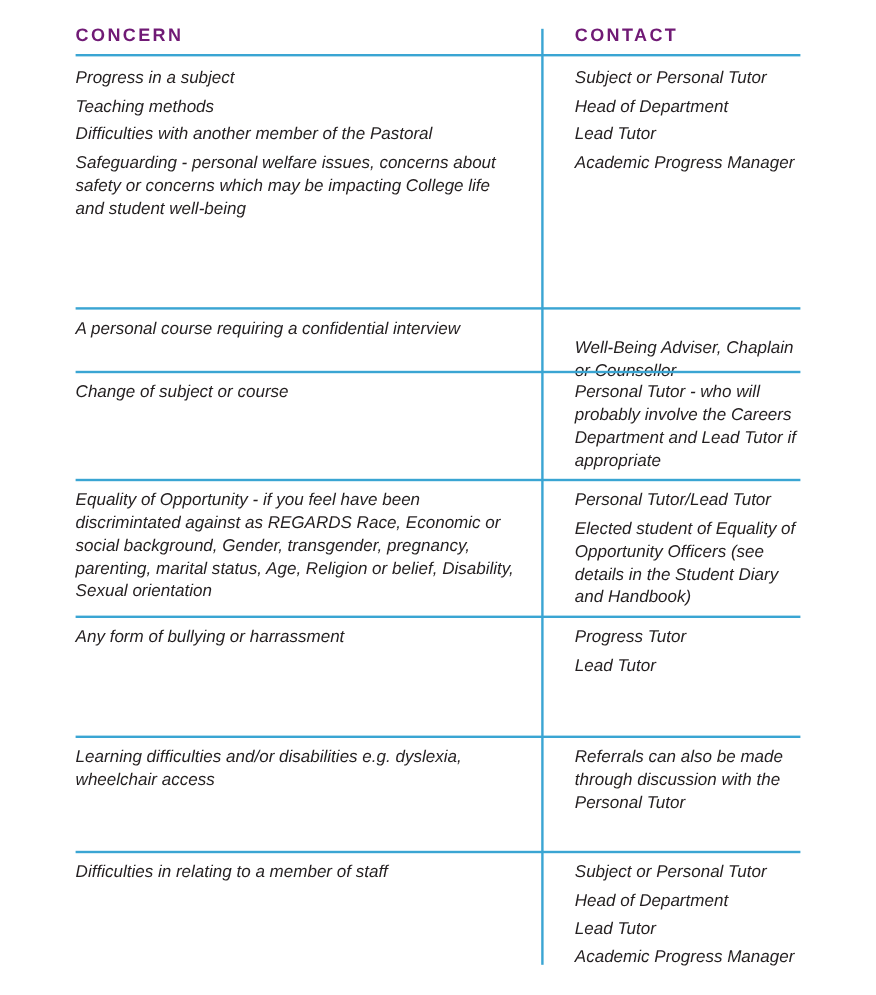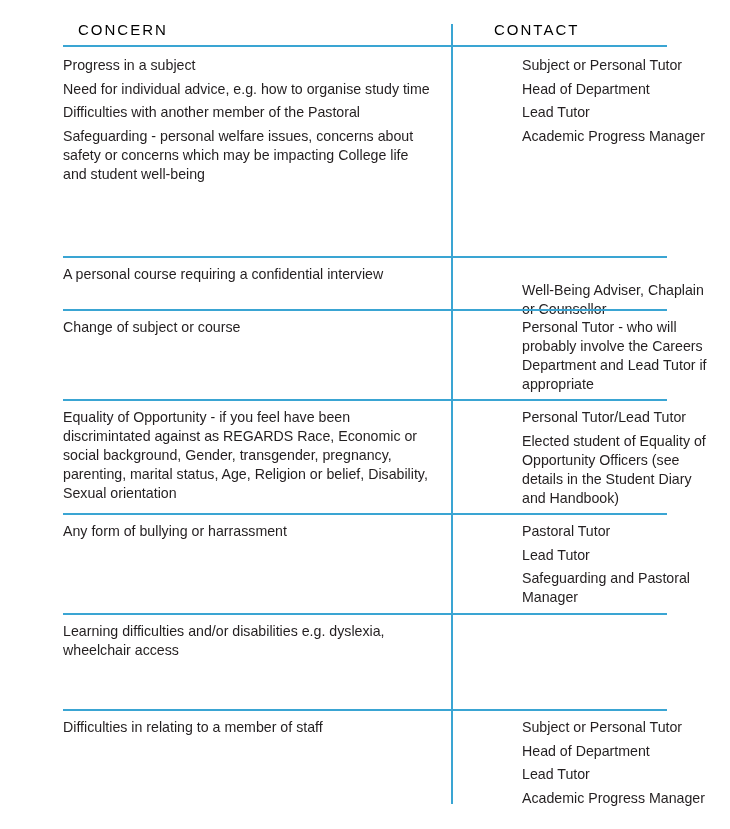--- a/index.html
+++ b/index.html
@@ -1,36 +1,36 @@
 <!DOCTYPE html>
 <html><head>
 <meta charset="utf-8">
 <style>
   html, body { margin: 0; padding: 0; background: #ffffff; }
   body { width: 730px; height: 829px; position: relative; overflow: hidden;
          font-family: "Liberation Sans", sans-serif; color: #231f20; }
   .vline { position: absolute; left: 451px; top: 24px; width: 2px; height: 780px; background: #3aa5d3; }
-  .hdr { position: absolute; top: 21px; font-size: 15px; font-weight: normal; letter-spacing: 2px; color: #000000; margin-left: 15px; }
+  .hdr { position: absolute; top: 21px; font-size: 15px; font-weight: bold; letter-spacing: 2px; color: #701a75; }
   .hline { position: absolute; left: 63px; width: 604px; height: 2px; background: #3aa5d3; }
   .cell { position: absolute; font-size: 14.2px; line-height: 19px; }
-  .cell .item { margin-bottom: 4.5px; }
+  .cell .item { margin-bottom: 4.5px; font-style: italic; }
   .left { left: 63px; width: 370px; }
-  .right { left: 479px; width: 190px; margin-left: 43px; }
+  .right { left: 479px; width: 190px; }
 </style>
 </head>
 <body>
 
 <div class="vline"></div>
 <div class="hdr" style="left:63px">CONCERN</div>
 <div class="hdr" style="left:479px">CONTACT</div>
 <div class="hline" style="top:45px"></div>
 
 <div class="cell left" style="top:56px">
   <div class="item">Progress in a subject</div>
-  <div class="item">Need for individual advice, e.g. how to organise study time</div>
+  <div class="item">Teaching methods</div>
   <div class="item">Difficulties with another member of the Pastoral</div>
   <div class="item">Safeguarding - personal welfare issues, concerns about safety or concerns which may be impacting College life and student well-being</div>
 </div>
 <div class="cell right" style="top:56px">
   <div class="item">Subject or Personal Tutor</div>
   <div class="item">Head of Department</div>
   <div class="item">Lead Tutor</div>
   <div class="item">Academic Progress Manager</div>
 </div>
 <div class="hline" style="top:256px"></div>
@@ -57,30 +57,30 @@
 <div class="cell right" style="top:408px">
   <div class="item">Personal Tutor/Lead Tutor</div>
   <div class="item">Elected student of Equality of Opportunity Officers (see details in the Student Diary and Handbook)</div>
 </div>
 <div class="hline" style="top:513px"></div>
 
 <div class="cell left" style="top:522px">
   <div class="item">Any form of bullying or harrassment</div>
 </div>
 <div class="cell right" style="top:522px">
-  <div class="item">Pastoral Tutor</div>
+  <div class="item">Progress Tutor</div>
   <div class="item">Lead Tutor</div>
-  <div class="item">Safeguarding and Pastoral Manager</div>
 </div>
 <div class="hline" style="top:613px"></div>
 
 <div class="cell left" style="top:622px">
   <div class="item">Learning difficulties and/or disabilities e.g. dyslexia, wheelchair access</div>
 </div>
 <div class="cell right" style="top:622px">
+  <div class="item">Referrals can also be made through discussion with the Personal Tutor</div>
 </div>
 <div class="hline" style="top:709px"></div>
 
 <div class="cell left" style="top:718px">
   <div class="item">Difficulties in relating to a member of staff</div>
 </div>
 <div class="cell right" style="top:718px">
   <div class="item">Subject or Personal Tutor</div>
   <div class="item">Head of Department</div>
   <div class="item">Lead Tutor</div>

